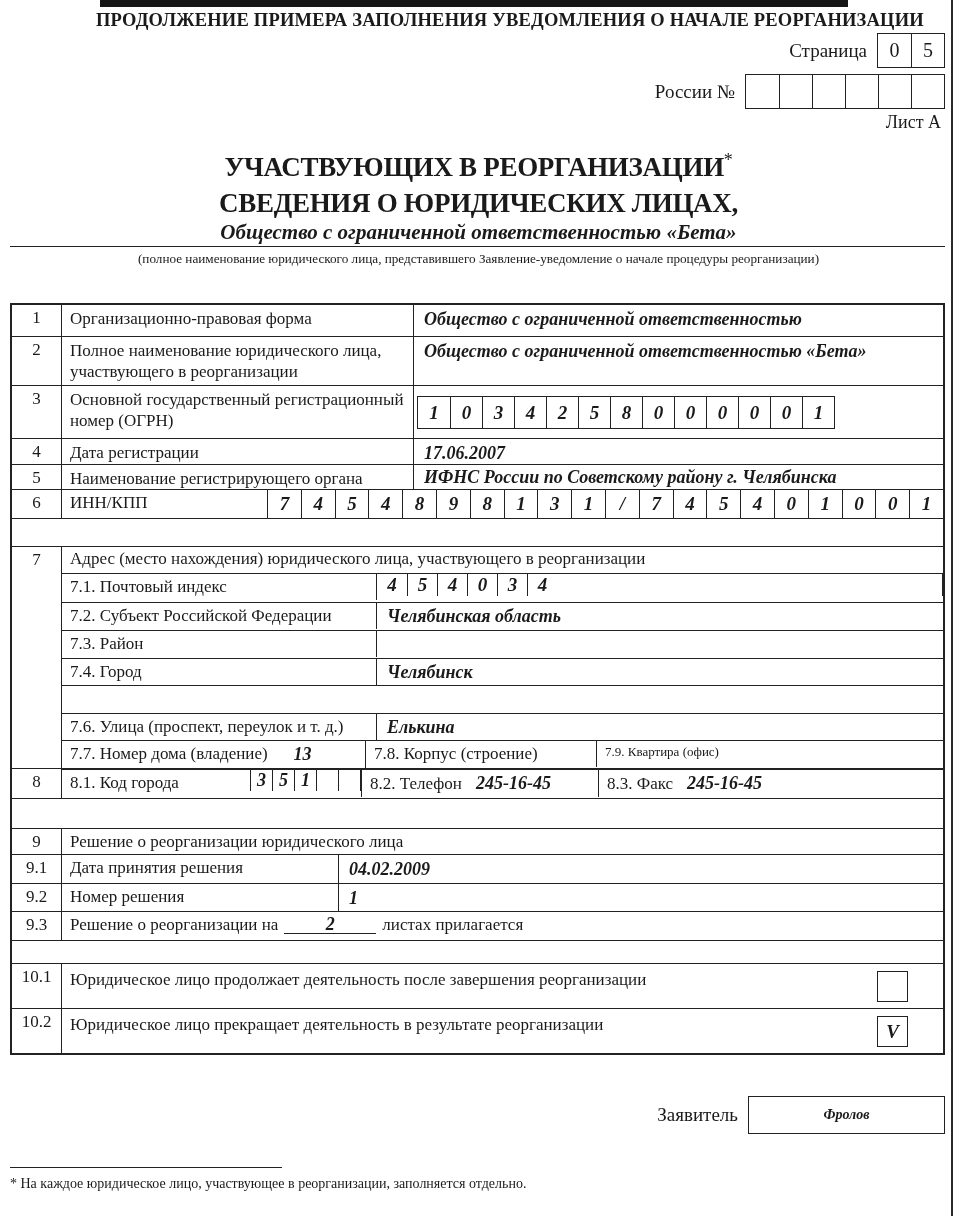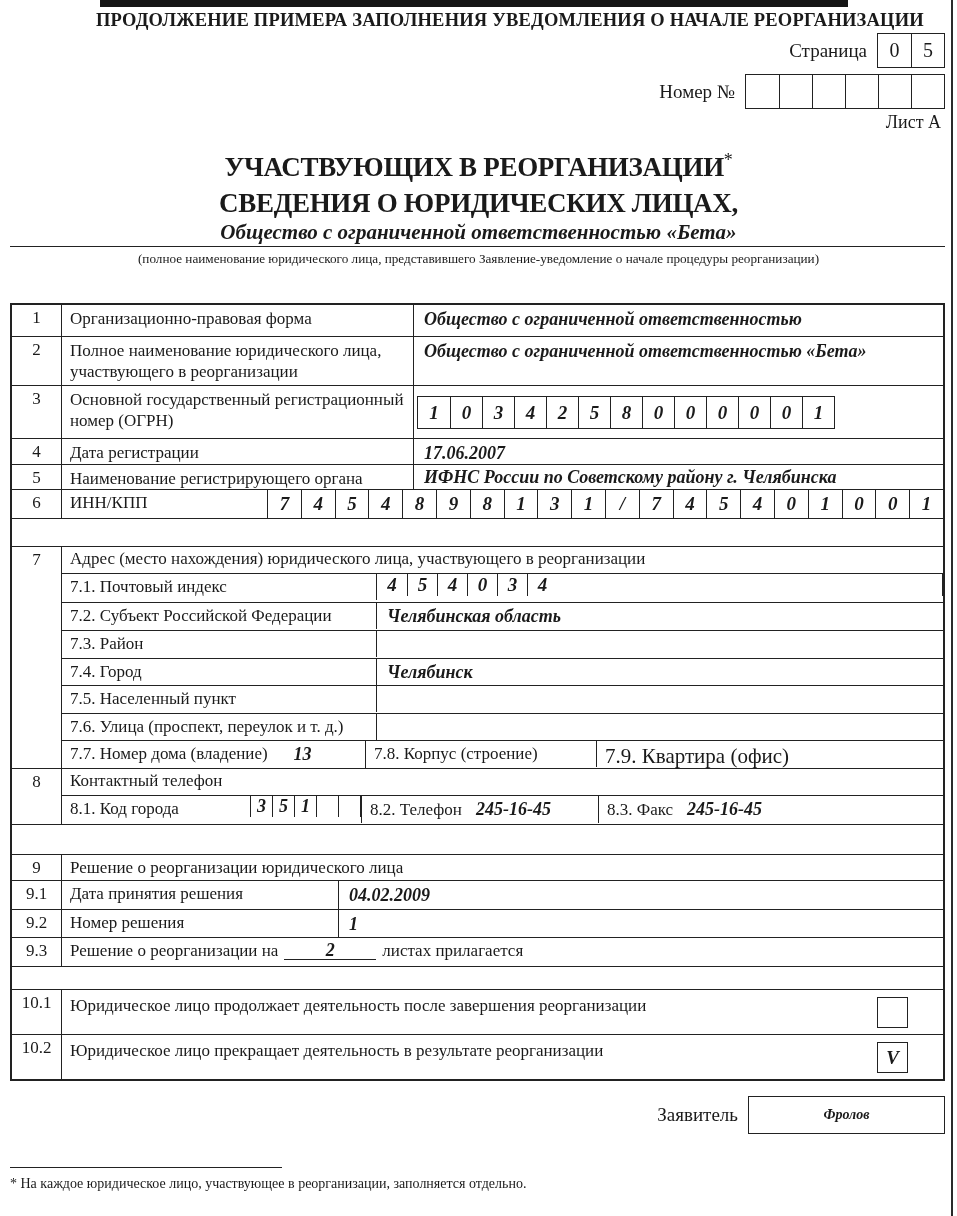--- a/index.html
+++ b/index.html
@@ -92,21 +92,21 @@
 
   .sub-label-8 { width:188px; flex:0 0 188px; padding:3px 8px; font-size:17px; }
   .code-strip .cell { width:22px; font-size:18px; }
   .code-strip { border-right:1.2px solid #222; }
   .tel-cell { width:237px; flex:0 0 237px; border-left:0.3px solid #222; padding:3px 8px; font-size:17px; display:flex; align-items:center; gap:14px; }
   .fax-cell { flex:1; border-left:1.4px solid #222; padding:3px 8px; font-size:17px; display:flex; align-items:center; gap:14px; }
   .inline-val { font-size:18px; font-weight:bold; font-style:italic; }
 
   .house-cell { width:304px; flex:0 0 304px; border-right:1.4px solid #222; padding:3px 8px; font-size:17px; display:flex; gap:26px; }
   .korpus-cell { width:231px; flex:0 0 231px; border-right:1.4px solid #222; padding:3px 8px; font-size:17px; }
-  .kv-cell { flex:1; padding:3px 8px; font-size:21px; }
+  .kv-cell { flex:1; padding:3px 8px; font-size:13px; }
 
   .col-label-9 { width:277px; flex:0 0 277px; border-right:1.4px solid #222; padding:3px 8px; font-size:17px; }
   .row93-label { flex:1; padding:3px 8px; font-size:17px; display:flex; align-items:baseline; }
   .pages-blank { display:inline-block; width:92px; border-bottom:1.6px solid #222; text-align:center;
     font-size:18px; font-weight:bold; font-style:italic; margin:0 6px; line-height:17px; }
 
   .chk-label { flex:1; padding:6px 8px 3px 8px; font-size:17px; }
   .chk-wrap { flex:0 0 66px; display:flex; justify-content:flex-start; padding-top:7px; }
   .checkbox { width:31px; height:31px; border:1.6px solid #222; display:flex; align-items:center; justify-content:center;
     font-size:19px; font-style:italic; font-weight:600; }
@@ -131,21 +131,21 @@
 
   <div class="page-row">
     <span class="lbl">Страница</span>
     <div class="boxes">
         <div class="cell">0</div>
         <div class="cell">5</div>
       </div>
   </div>
 
   <div class="forma-row">
-    <span class="lbl">Номер №</span>
+    <span class="lbl">России №</span>
     <div class="boxes">
         <div class="cell"></div>
         <div class="cell"></div>
         <div class="cell"></div>
         <div class="cell"></div>
         <div class="cell"></div>
         <div class="cell"></div>
       </div>
   </div>
 
@@ -262,43 +262,40 @@
         </div>
         <div class="srow" style="height:28px">
           <div class="sub-label">7.3.  Район</div>
           <div class="sub-value"></div>
         </div>
         <div class="srow" style="height:27px">
           <div class="sub-label">7.4.  Город</div>
           <div class="sub-value">Челябинск</div>
         </div>
         <div class="srow" style="height:28px">
-          <div class="sub-label">7.5.  Населенный пункт</div>
           <div class="sub-value"></div>
         </div>
         <div class="srow" style="height:27px">
           <div class="sub-label">7.6.  Улица (проспект, переулок и т. д.)</div>
+          <div class="sub-value">Елькина</div>
         </div>
         <div class="srow" style="height:28px">
           <div class="house-cell">
             <span>7.7.  Номер дома (владение)</span>
             <span class="inline-val">13</span>
           </div>
           <div class="korpus-cell">7.8. Корпус (строение)</div>
           <div class="kv-cell">7.9. Квартира (офис)</div>
         </div>
       </div>
     </div>
 
     <div class="trow">
       <div class="col-num">8</div>
       <div class="sec-body">
-        <div class="srow first" style="height:26px">
-          <div class="sec-header">Контактный телефон</div>
-        </div>
         <div class="srow" style="height:29px">
           <div class="sub-label-8">8.1.  Код города</div>
           <div class="strip code-strip">
               <div class="cell">3</div>
               <div class="cell">5</div>
               <div class="cell">1</div>
               <div class="cell"></div>
               <div class="cell"></div>
             </div>
           <div class="tel-cell">

